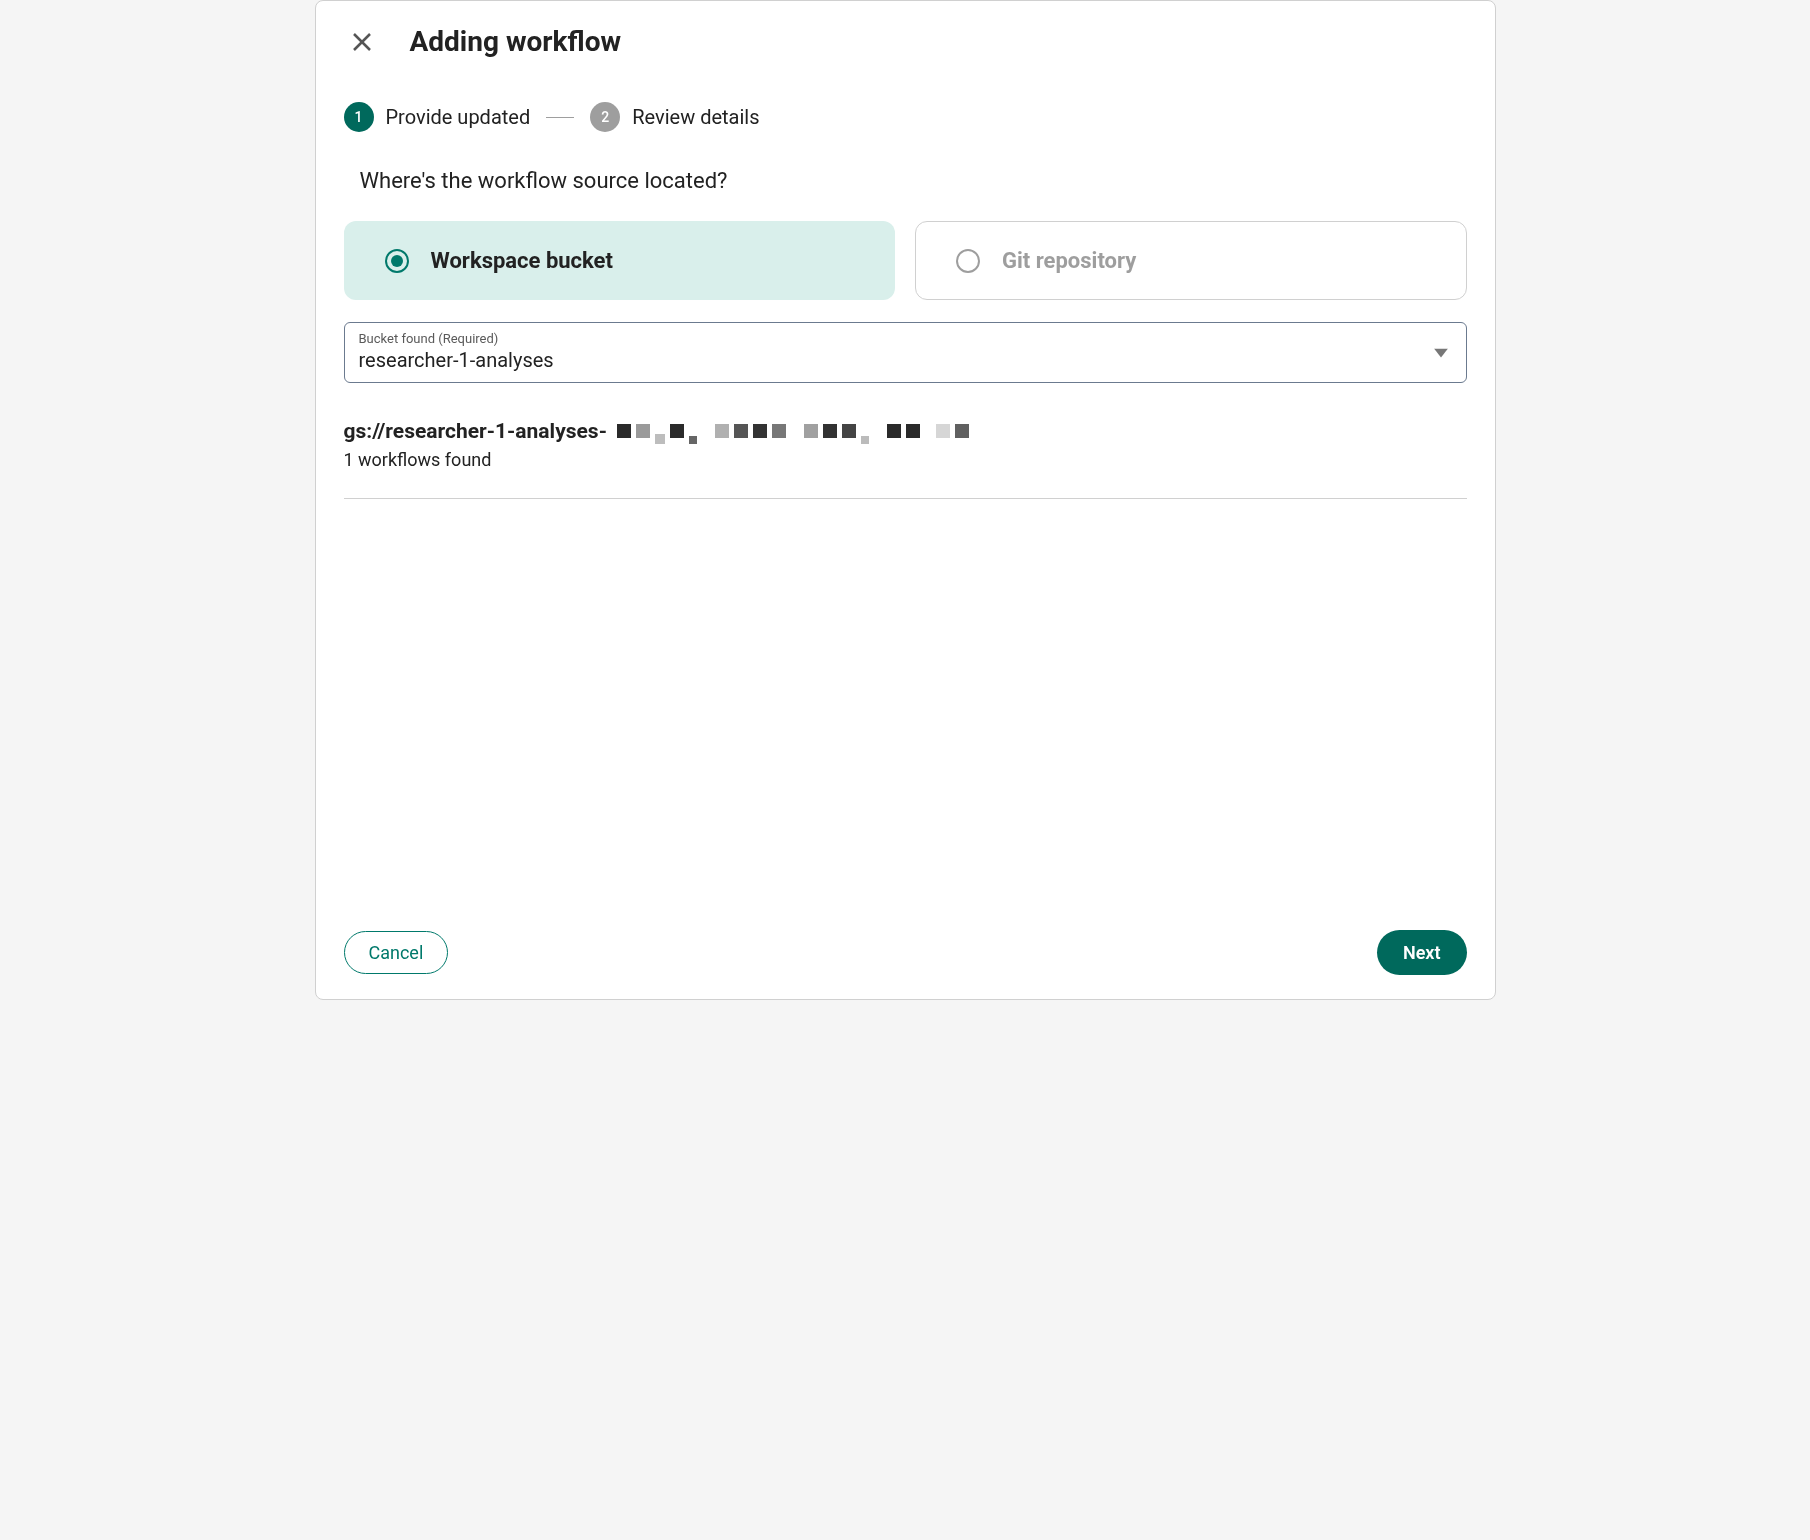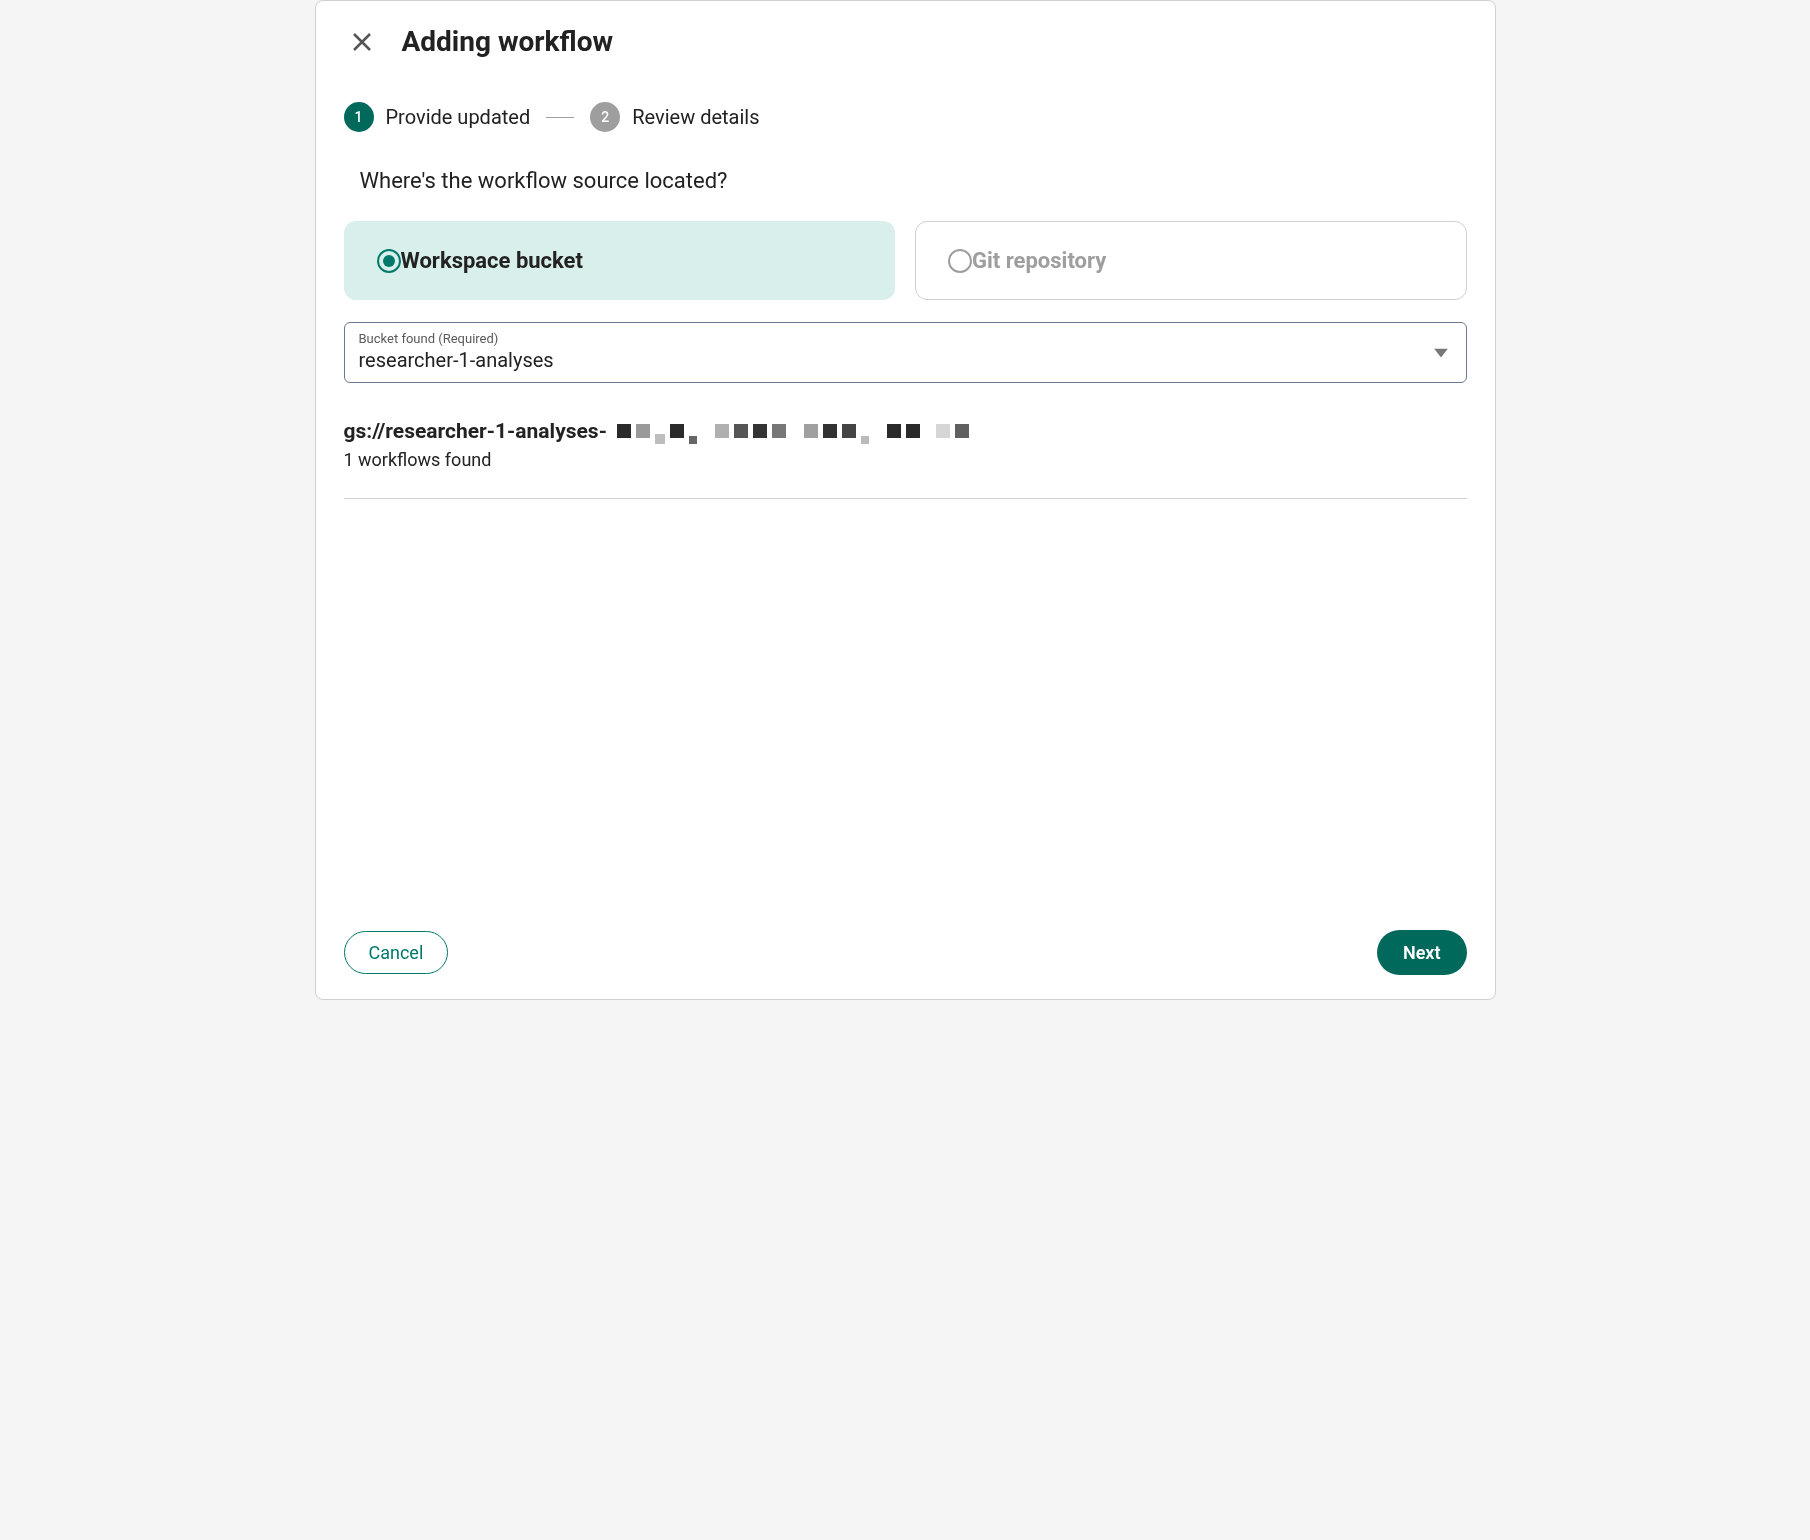--- a/index.html
+++ b/index.html
@@ -20,21 +20,21 @@
     border:1px solid var(--border);
     border-radius:8px;
     display:flex;
     flex-direction:column;
     position:relative;
     padding:0;
   }
   .header{
     display:flex;
     align-items:center;
-    gap:16px;
+    gap:24px;
     padding:24px 28px 0 28px;
   }
   .close-x{
     width:28px;height:28px;
     cursor:pointer;
     display:flex;align-items:center;justify-content:center;
     margin-left:4px;
   }
   .close-x svg{stroke:#555;stroke-width:2.5;}
   .title{
@@ -61,22 +61,22 @@
   .step-label{font-size:20px;color:var(--text);}
   .step-connector{width:28px;height:1px;background:var(--grey);}
   
   .question{font-size:22px;color:var(--text);margin-bottom:28px;margin-left:16px;}
   
   .source-row{display:flex;gap:20px;margin-bottom:22px;}
   .source-card{
     flex:1;
     border:1px solid var(--border);
     border-radius:12px;
-    padding:26px 32px;
-    display:flex;align-items:center;
+    padding:26px 40px;
+    display:flex;align-items:center;gap:22px;
     cursor:pointer;
     background:#fff;
   }
   .source-card.selected{
     background:var(--teal-light);
     border-color:transparent;
   }
   .radio{
     width:24px;height:24px;border-radius:50%;
     border:2px solid var(--grey);

